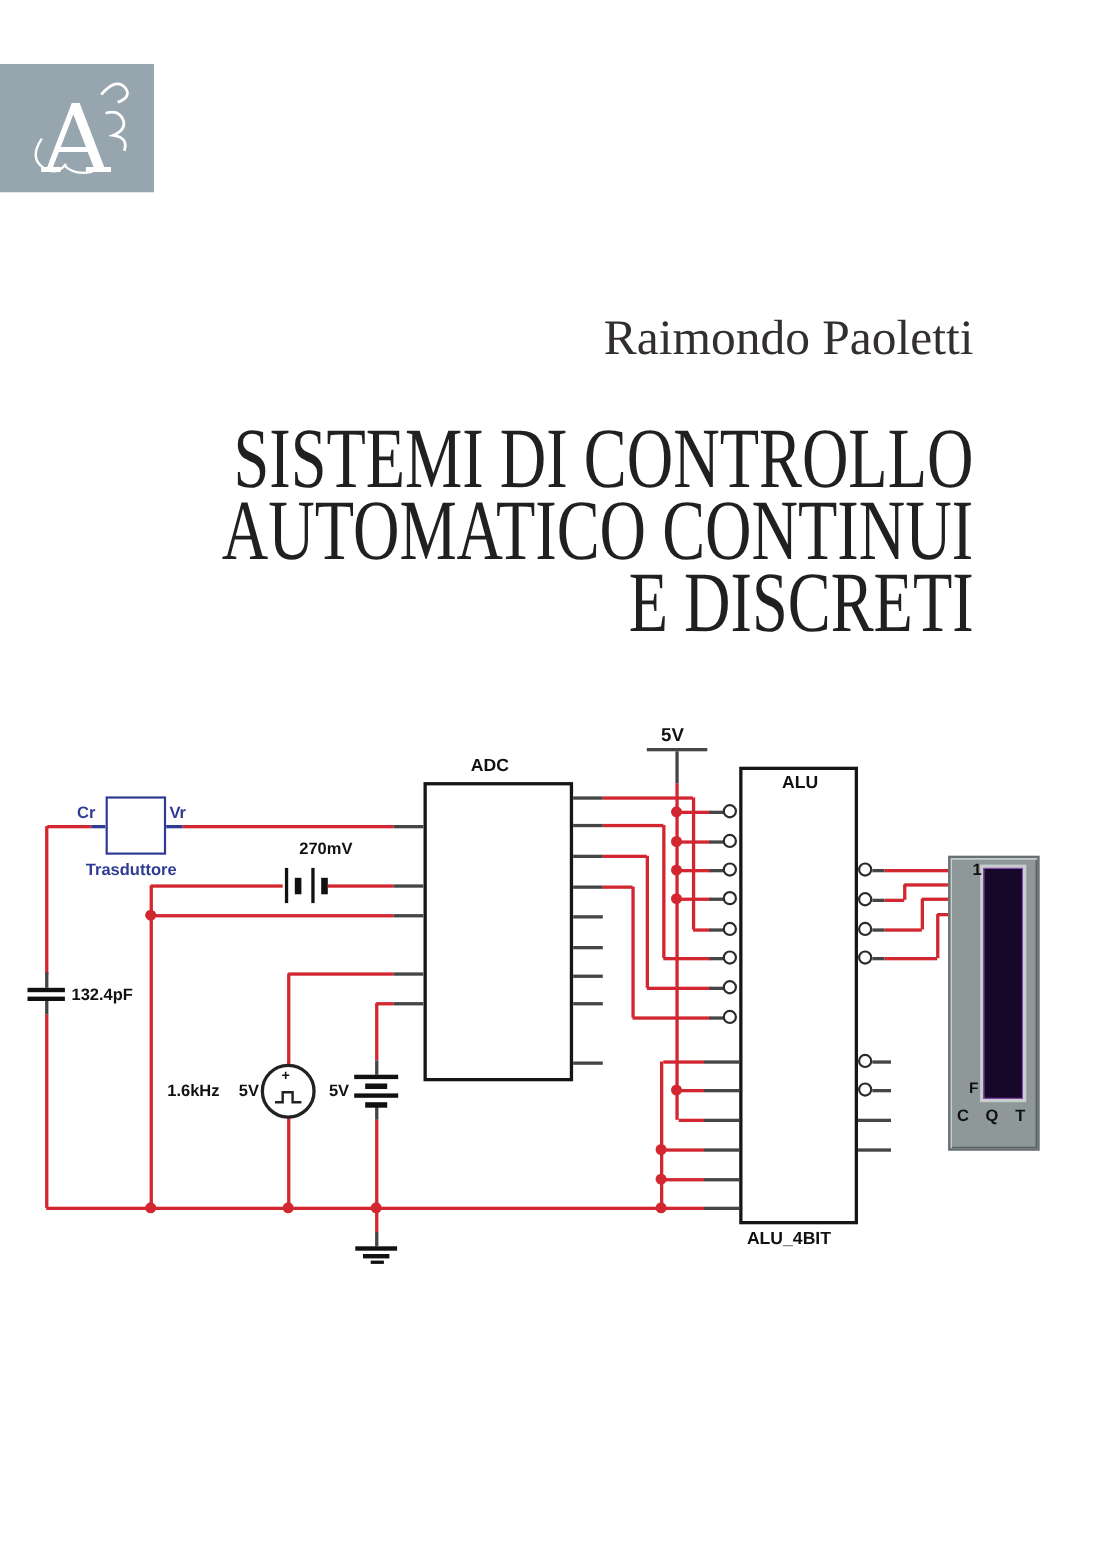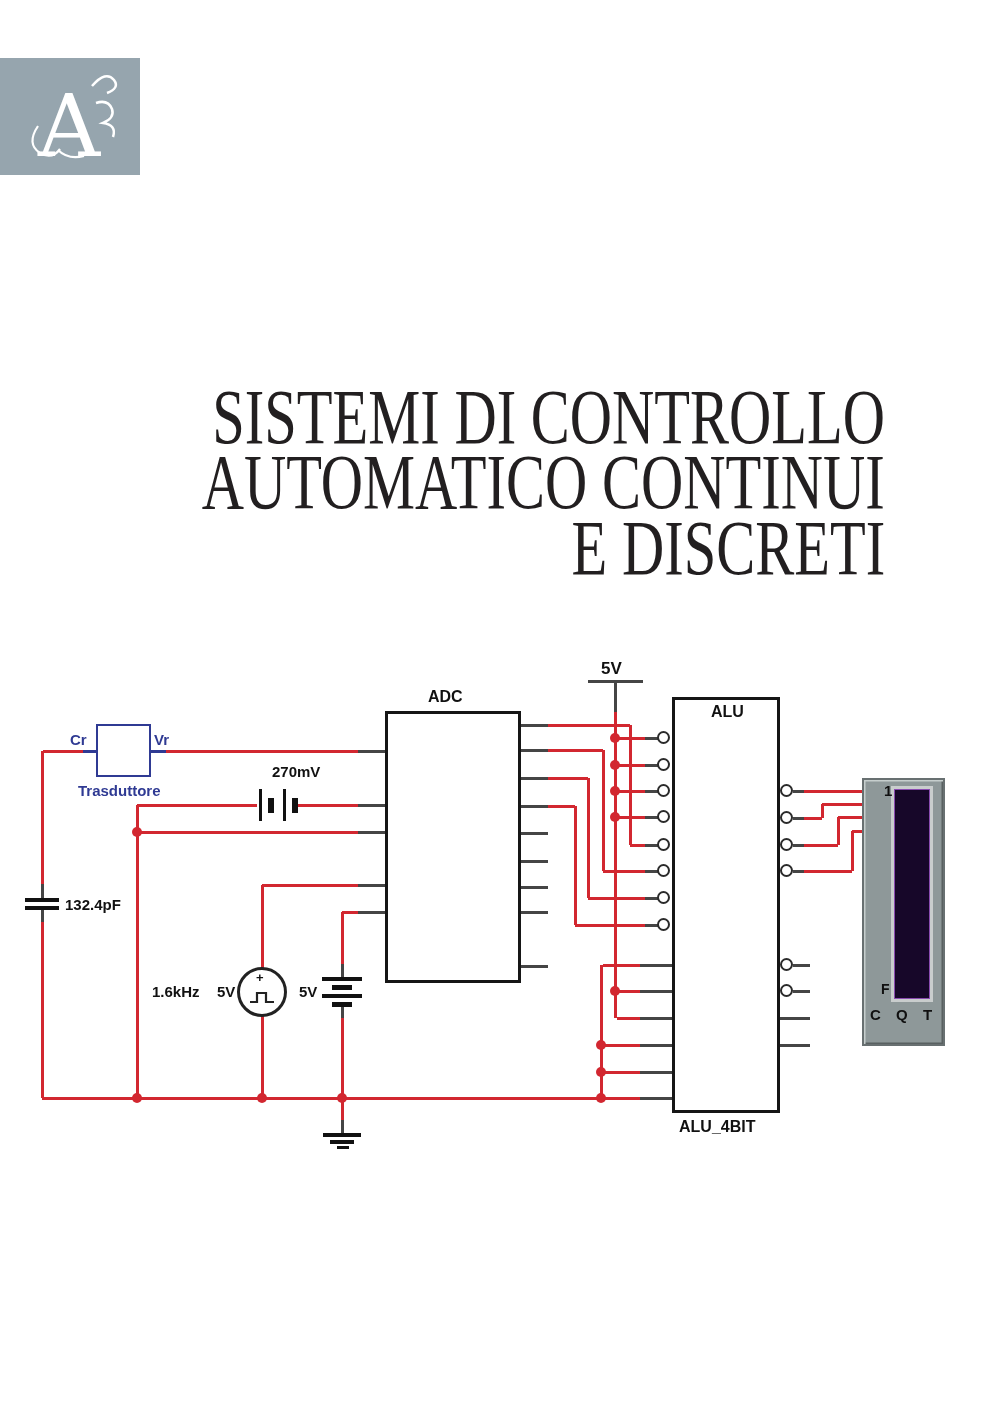--- a/index.html
+++ b/index.html
@@ -48,20 +48,21 @@
 
 <div id="page">
 
   <svg id="logo" style="position:absolute;left:0;top:58px;" width="140" height="117" viewBox="0 0 140 117">
     <rect x="0" y="0" width="140" height="117" fill="#96a5ae"></rect>
     <text id="logo-letter" x="38" y="98" font-family="DejaVu Serif, serif" font-size="86" fill="#ffffff">A</text>
     <path d="M92,28 q14,-16 22,-6 q6,8 -7,13 M96,45 q12,-4 16,6 q3,9 -9,14 q14,2 10,14" stroke="#ffffff" stroke-width="2.5" fill="none"></path>
     <path d="M38,68 q-12,18 2,27 q12,7 20,-4 M58,92 q10,10 26,6" stroke="#ffffff" stroke-width="2.2" fill="none"></path>
   </svg>
 
+  <div class="author">Raimondo Paoletti</div>
   <div class="tl" style="top:378px;">SISTEMI DI CONTROLLO</div>
   <div class="tl" style="top:443px;">AUTOMATICO CONTINUI</div>
   <div class="tl" style="top:509px;">E DISCRETI</div>
 
   <div id="schematic">
       <div class="h red" style="left: 43px; top: 749.5px; width: 40px;"></div>
       <div class="h red" style="left: 166px; top: 749.5px; width: 192px;"></div>
       <div class="h red" style="left: 137px; top: 803.5px; width: 120px;"></div>
       <div class="h red" style="left: 298px; top: 803.5px; width: 60px;"></div>
       <div class="h red" style="left: 137px; top: 830.5px; width: 221px;"></div>

